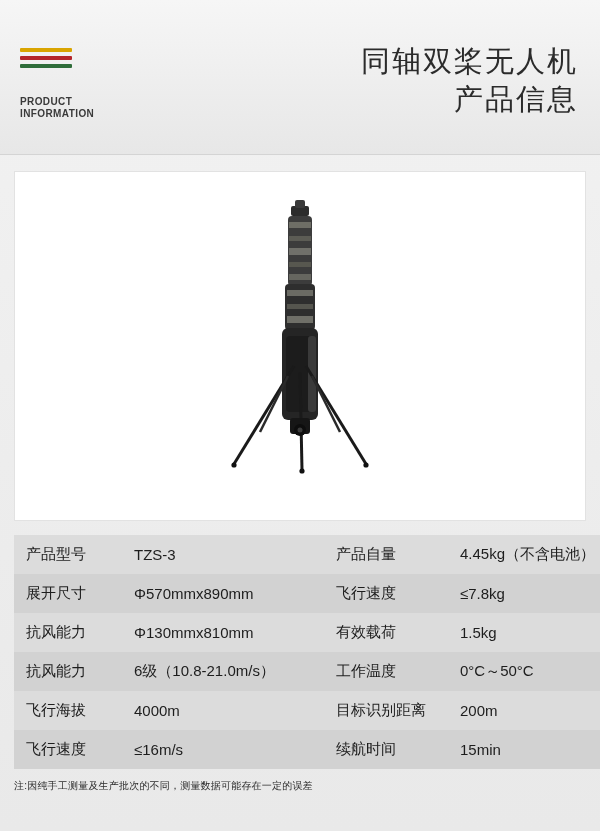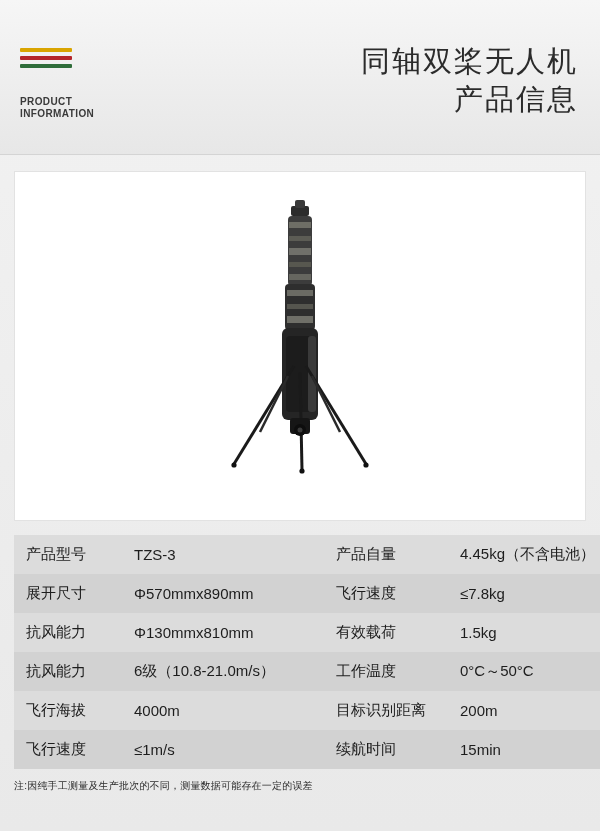--- a/index.html
+++ b/index.html
@@ -214,21 +214,21 @@
         <td class="c-value2">0°C～50°C</td>
       </tr>
       <tr>
         <td class="c-label1">飞行海拔</td>
         <td class="c-value1">4000m</td>
         <td class="c-label2">目标识别距离</td>
         <td class="c-value2">200m</td>
       </tr>
       <tr>
         <td class="c-label1">飞行速度</td>
-        <td class="c-value1">≤1m/s</td>
+        <td class="c-value1">≤16m/s</td>
         <td class="c-label2">续航时间</td>
         <td class="c-value2">15min</td>
       </tr>
     </tbody>
   </table>
 
   <div class="note">注:因纯手工测量及生产批次的不同，测量数据可能存在一定的误差</div>
 
 </div>
 

